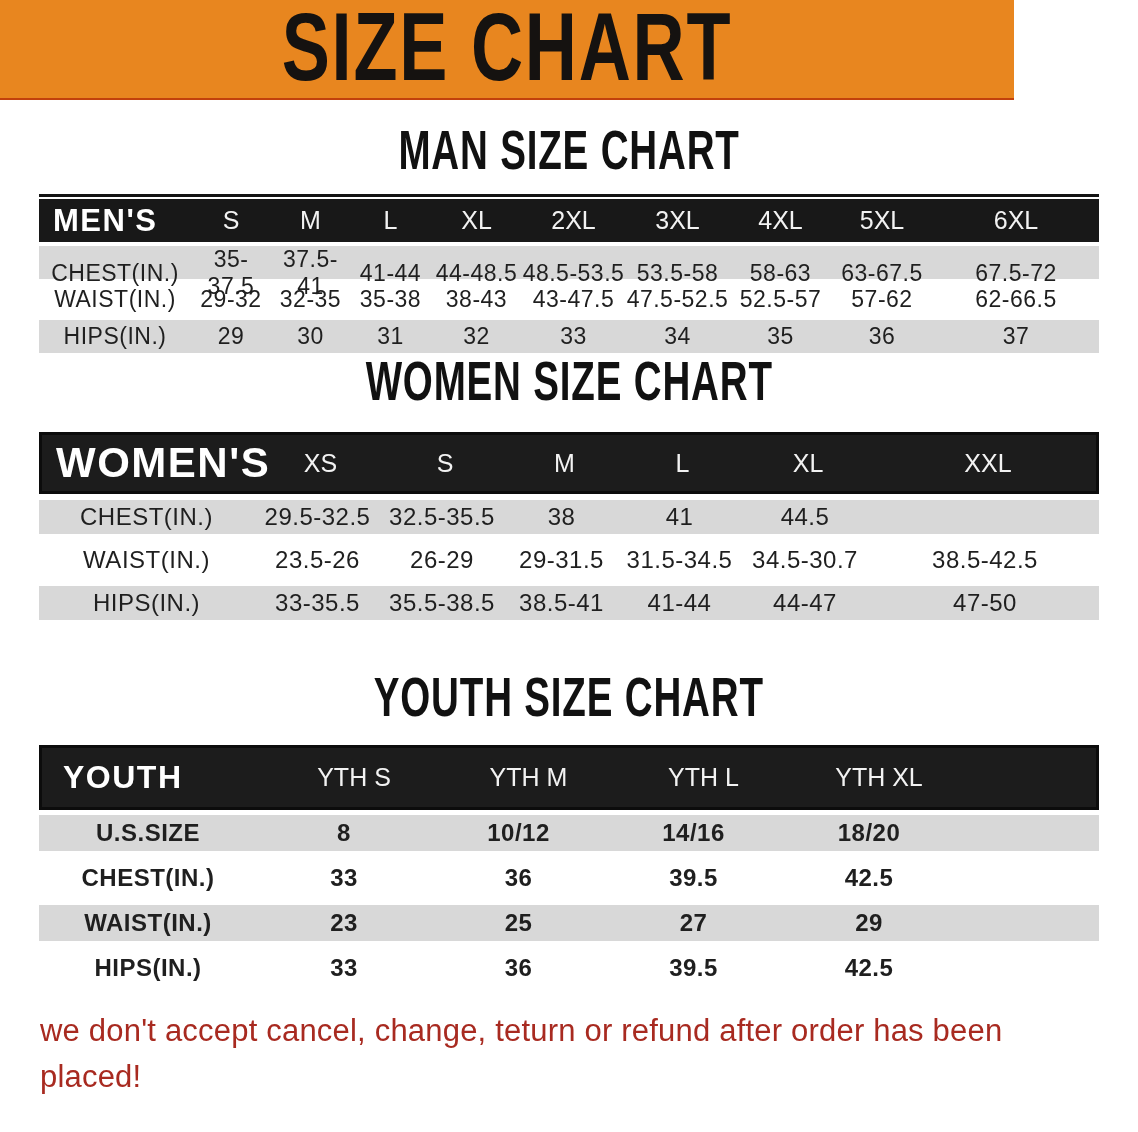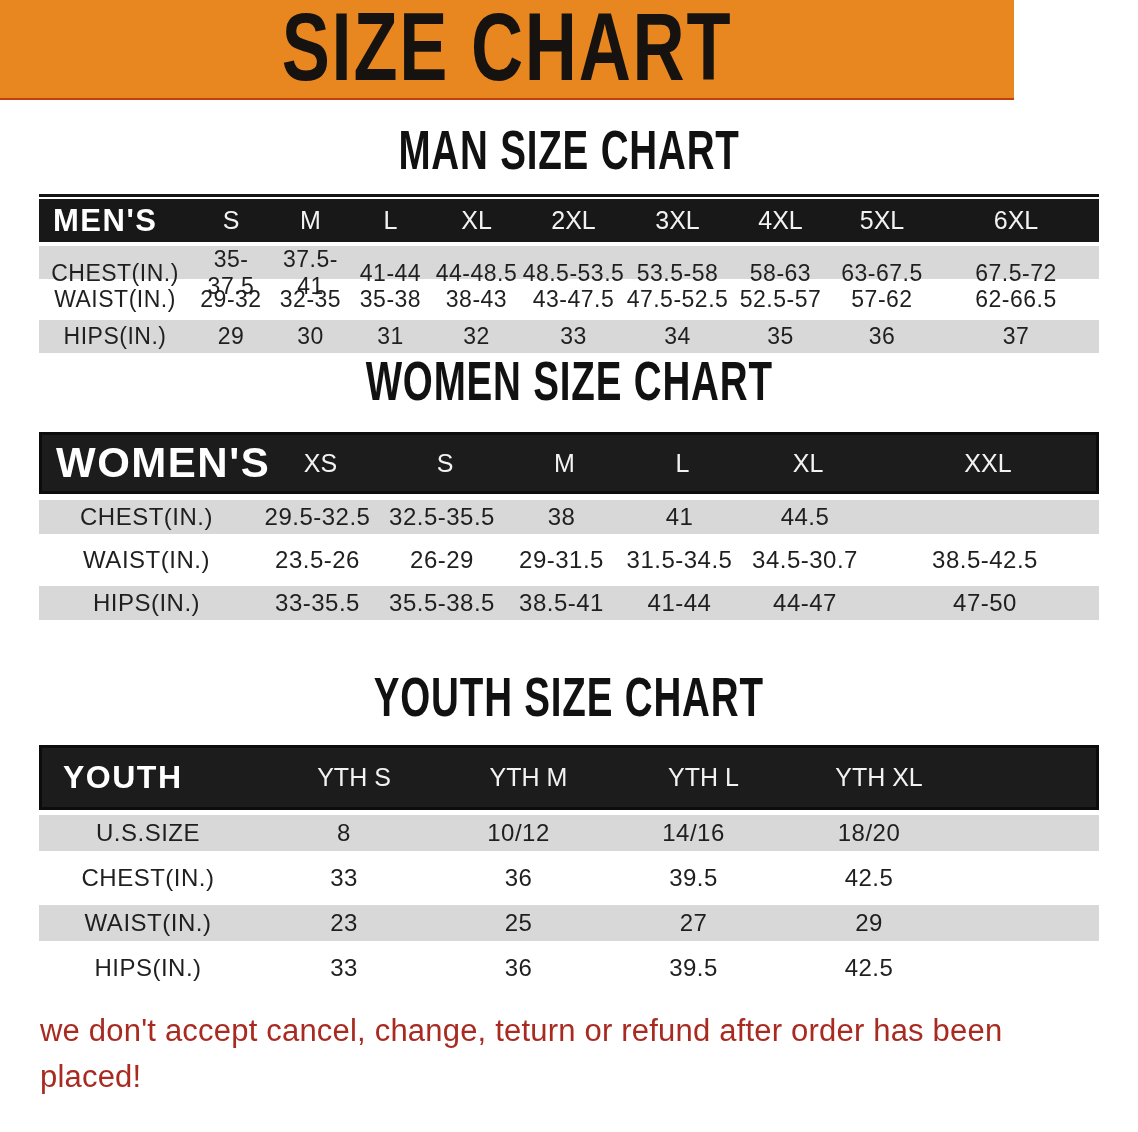--- a/index.html
+++ b/index.html
@@ -74,21 +74,21 @@
   .tbl-women .thead { height: 62px; border: 3px solid #0c0c0c; background: #1c1c1c; }
   .tbl-women .corner { font-size: 42px; }
   .tbl-women .rows { margin-top: 6px; }
   .tbl-women .trow { height: 34px; margin-bottom: 9px; }
 
   
   .tbl-youth { margin-top: 24px; }
   .tbl-youth .grid-row { grid-template-columns: 218px 174px 175px 175px 176px 142px; }
   .tbl-youth .thead { height: 65px; border: 3px solid #0c0c0c; background: #1c1c1c; padding-left: 7px; }
   .tbl-youth .corner { font-size: 32px; }
-  .tbl-youth .rows { margin-top: 5px; }
+  .tbl-youth .rows { margin-top: 5px; font-weight: bold; }
   .tbl-youth .trow { height: 36px; margin-bottom: 9px; }
 
   
   .disclaimer {
     margin: 22px 38px 0 40px;
     color: #a82a20;
     font-size: 31px;
     line-height: 46px;
     letter-spacing: 0.2px;
   }

